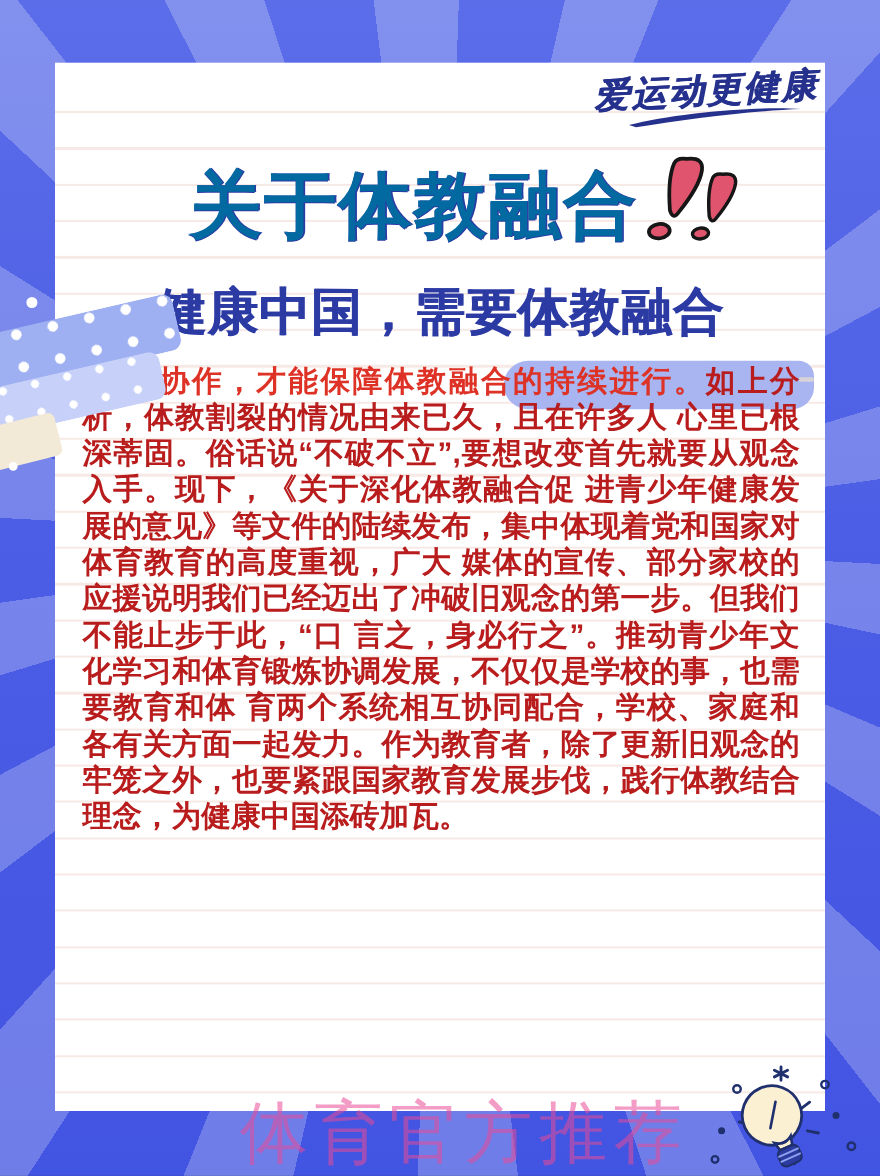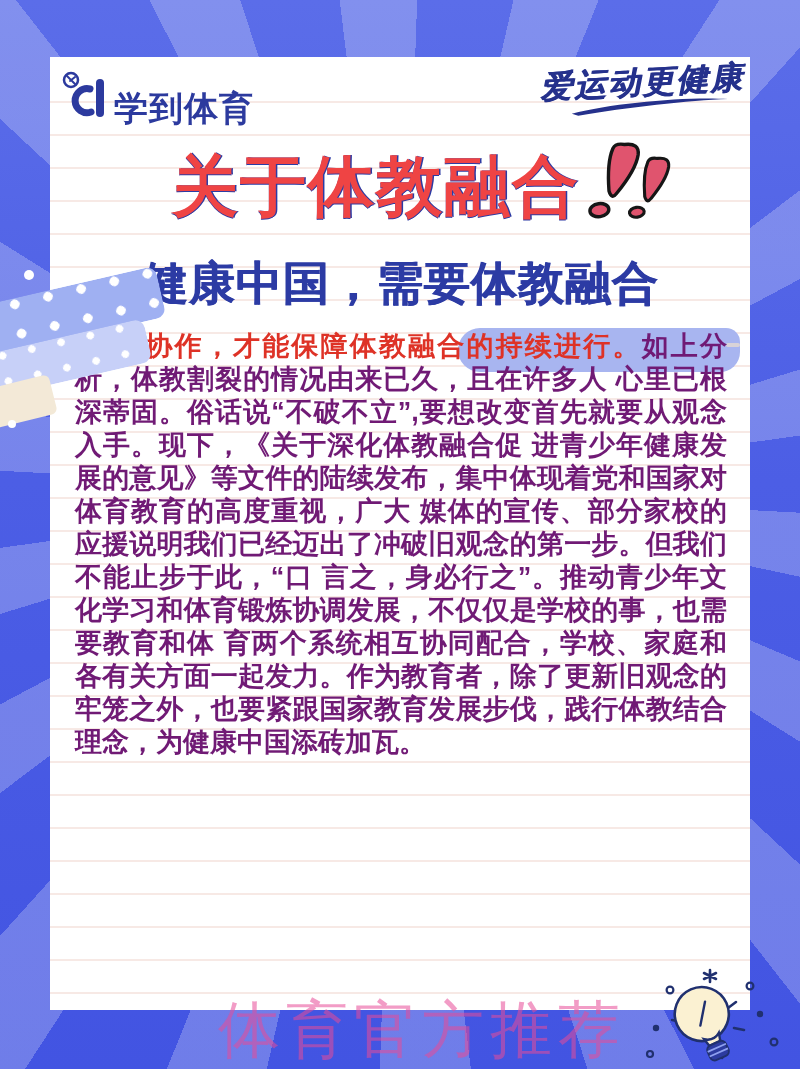--- a/index.html
+++ b/index.html
@@ -44,42 +44,42 @@
     text-shadow:1px 0 0 #25318c;
   }
   .slogan-swoosh { width:190px; height:16px; display:block; margin-top:-2px; margin-left:auto; }
 
   
   .title-row {
     position:absolute; left:0; top:88px; width:700px;
     display:flex; align-items:flex-start; justify-content:center;
   }
   .main-title {
-    font-size:66px; font-weight:900; color:#ef4444; letter-spacing:2px;
+    font-size:66px; font-weight:900; color:#0369a1; letter-spacing:2px;
     line-height:1.25; text-shadow:1.5px 0 0 #2c3ba4, 0 1px 0 #2c3ba4;margin-left:44px;
   }
   .exclaim { width:86px; height:102px; margin-left:6px; margin-top:-6px; }
 
   
   .subtitle {
     position:absolute; left:0; top:196px; width:700px; text-align:center;
     font-size:46px; font-weight:900; color:#2c3ba4; letter-spacing:1px;
     text-shadow:1px 0 0 #2c3ba4;
   }
 
   
   .body-text {
     position:absolute; left:25px; top:273px; width:652px; z-index:2;
     font-size:27px; line-height:33px; font-weight:700;
     text-align:justify; color:#2b3594;
   }
   .body-text p { margin:0; }
   .para-indent { text-indent:12px; }
   .seg-red { color:#de3226; }
-  .seg-navy { color:#701a75; }
+  .seg-navy { color:#b91c1c; }
 
   .highlight-pill {
     position:absolute; left:408px; top:271px; width:282px; height:44px;
     background:#a8b5f0; border-radius:22px 14px 20px 22px; z-index:1;
   }
   .tick { position:absolute; height:4px; border-radius:2px; z-index:2; }
   .tick-pink { left:8px; top:288px; width:14px; background:#efb9c6; }
   .tick-grey { left:676px; top:286px; width:14px; background:#d8d3d8; }
 
   
@@ -111,31 +111,20 @@
   .bulb { position:absolute; left:632px; top:962px; width:160px; height:107px; z-index:5; }
 </style>
 </head>
 <body>
 
 <div class="poster">
 
   <div class="card">
 
     <div class="header">
-      <div class="logo">
-        <span>
-          <svg viewBox="0 0 52 50">
-            <circle cx="11" cy="9" r="7" fill="#fff" stroke="#2c3a9e" stroke-width="2.5"></circle>
-            <path d="M7 5 L15 13 M15 6 L10 10" stroke="#2c3a9e" stroke-width="2" stroke-linecap="round"></path>
-            <path d="M30 18 a12 12 0 1 0 1 23" fill="none" stroke="#2c3a9e" stroke-width="7" stroke-linecap="round"></path>
-            <rect x="36" y="8" width="8" height="38" rx="4" fill="#2c3a9e"></rect>
-          </svg>
-        </span>
-        <span class="logo-text">学到体育</span>
-      </div>
       <div class="slogan-wrap">
         <span class="slogan">爱运动更健康</span>
         <svg class="slogan-swoosh" viewBox="0 0 200 20">
           <path d="M2 15 C 55 4, 150 1, 198 7 C 150 6, 70 11, 10 18 Z" fill="#25318c"></path>
         </svg>
       </div>
     </div>
 
     <div class="title-row">
       <span class="main-title">关于体教融合</span>

